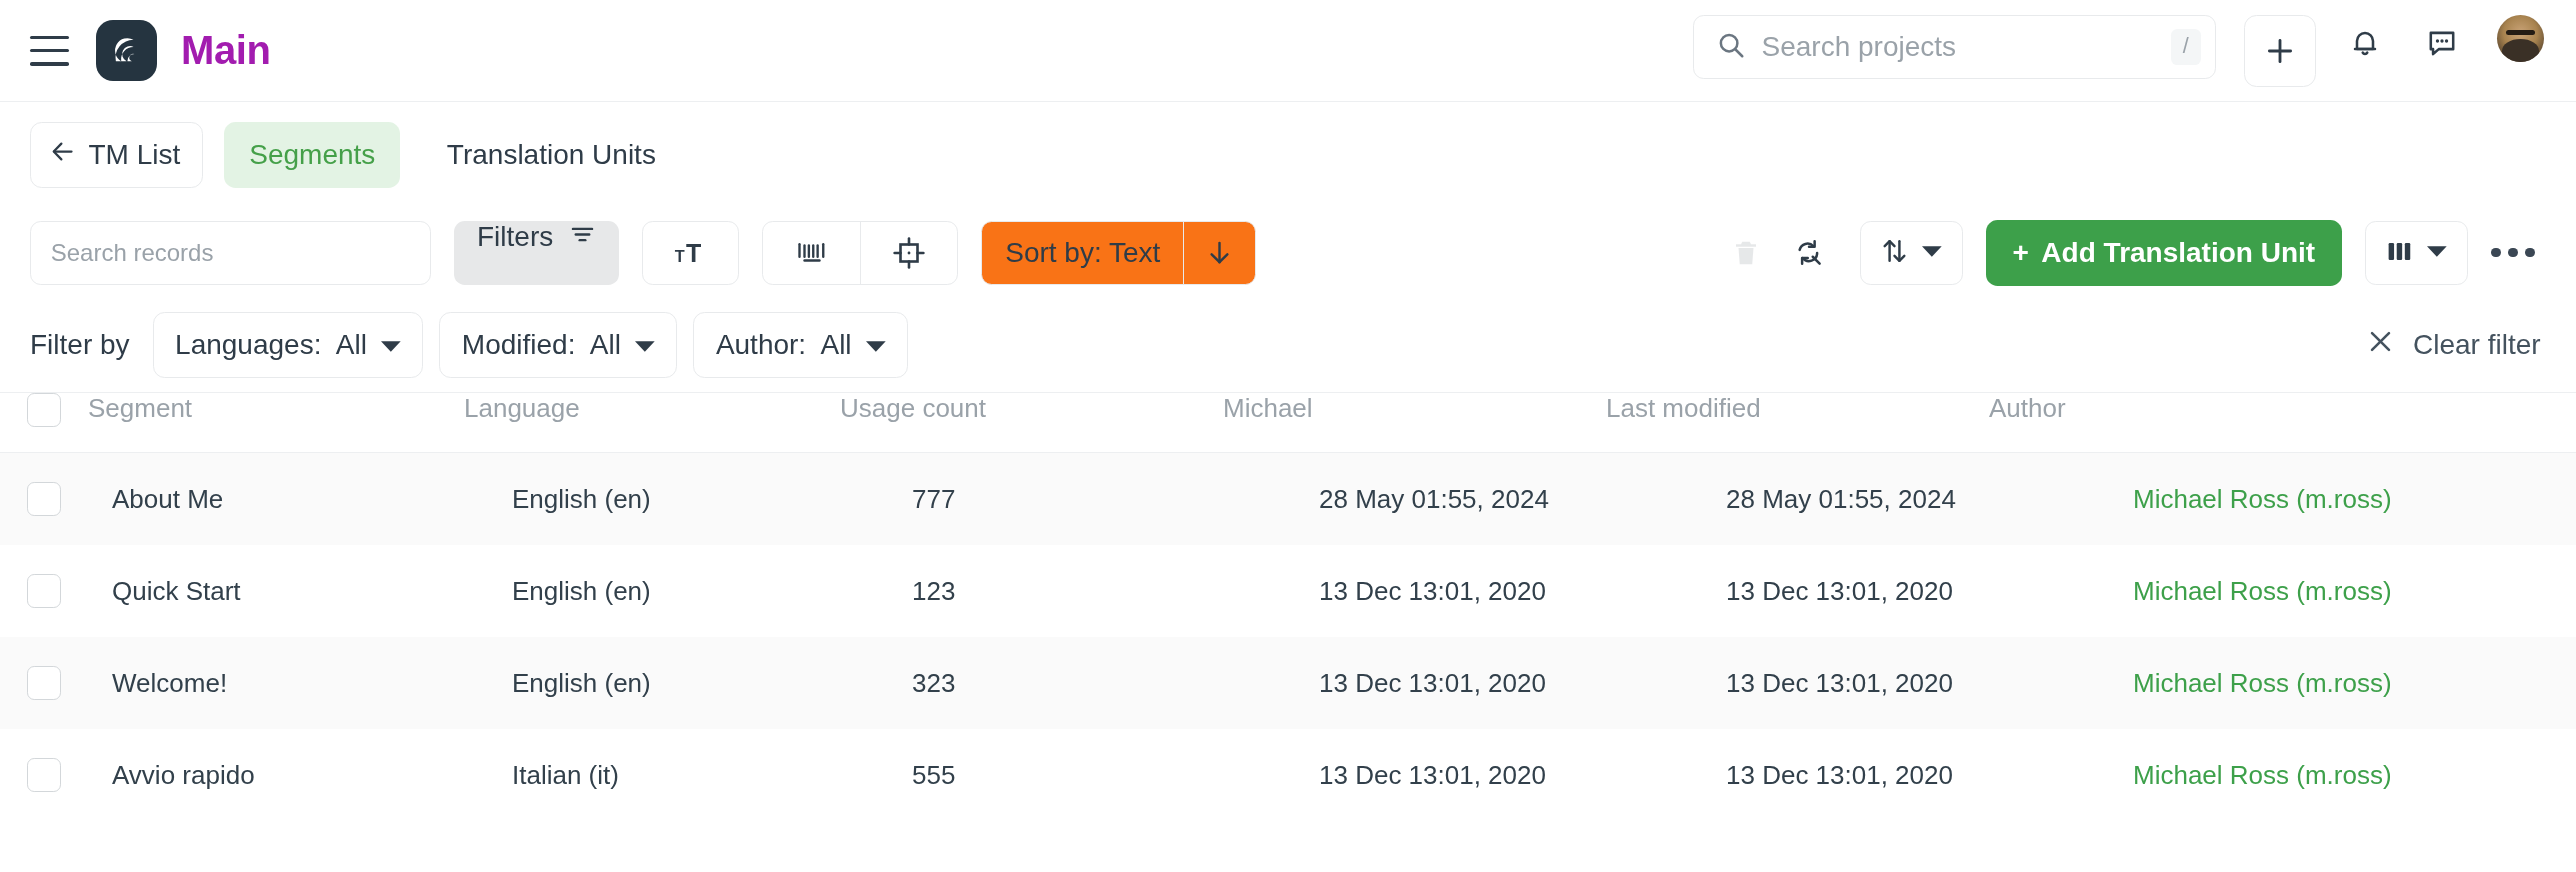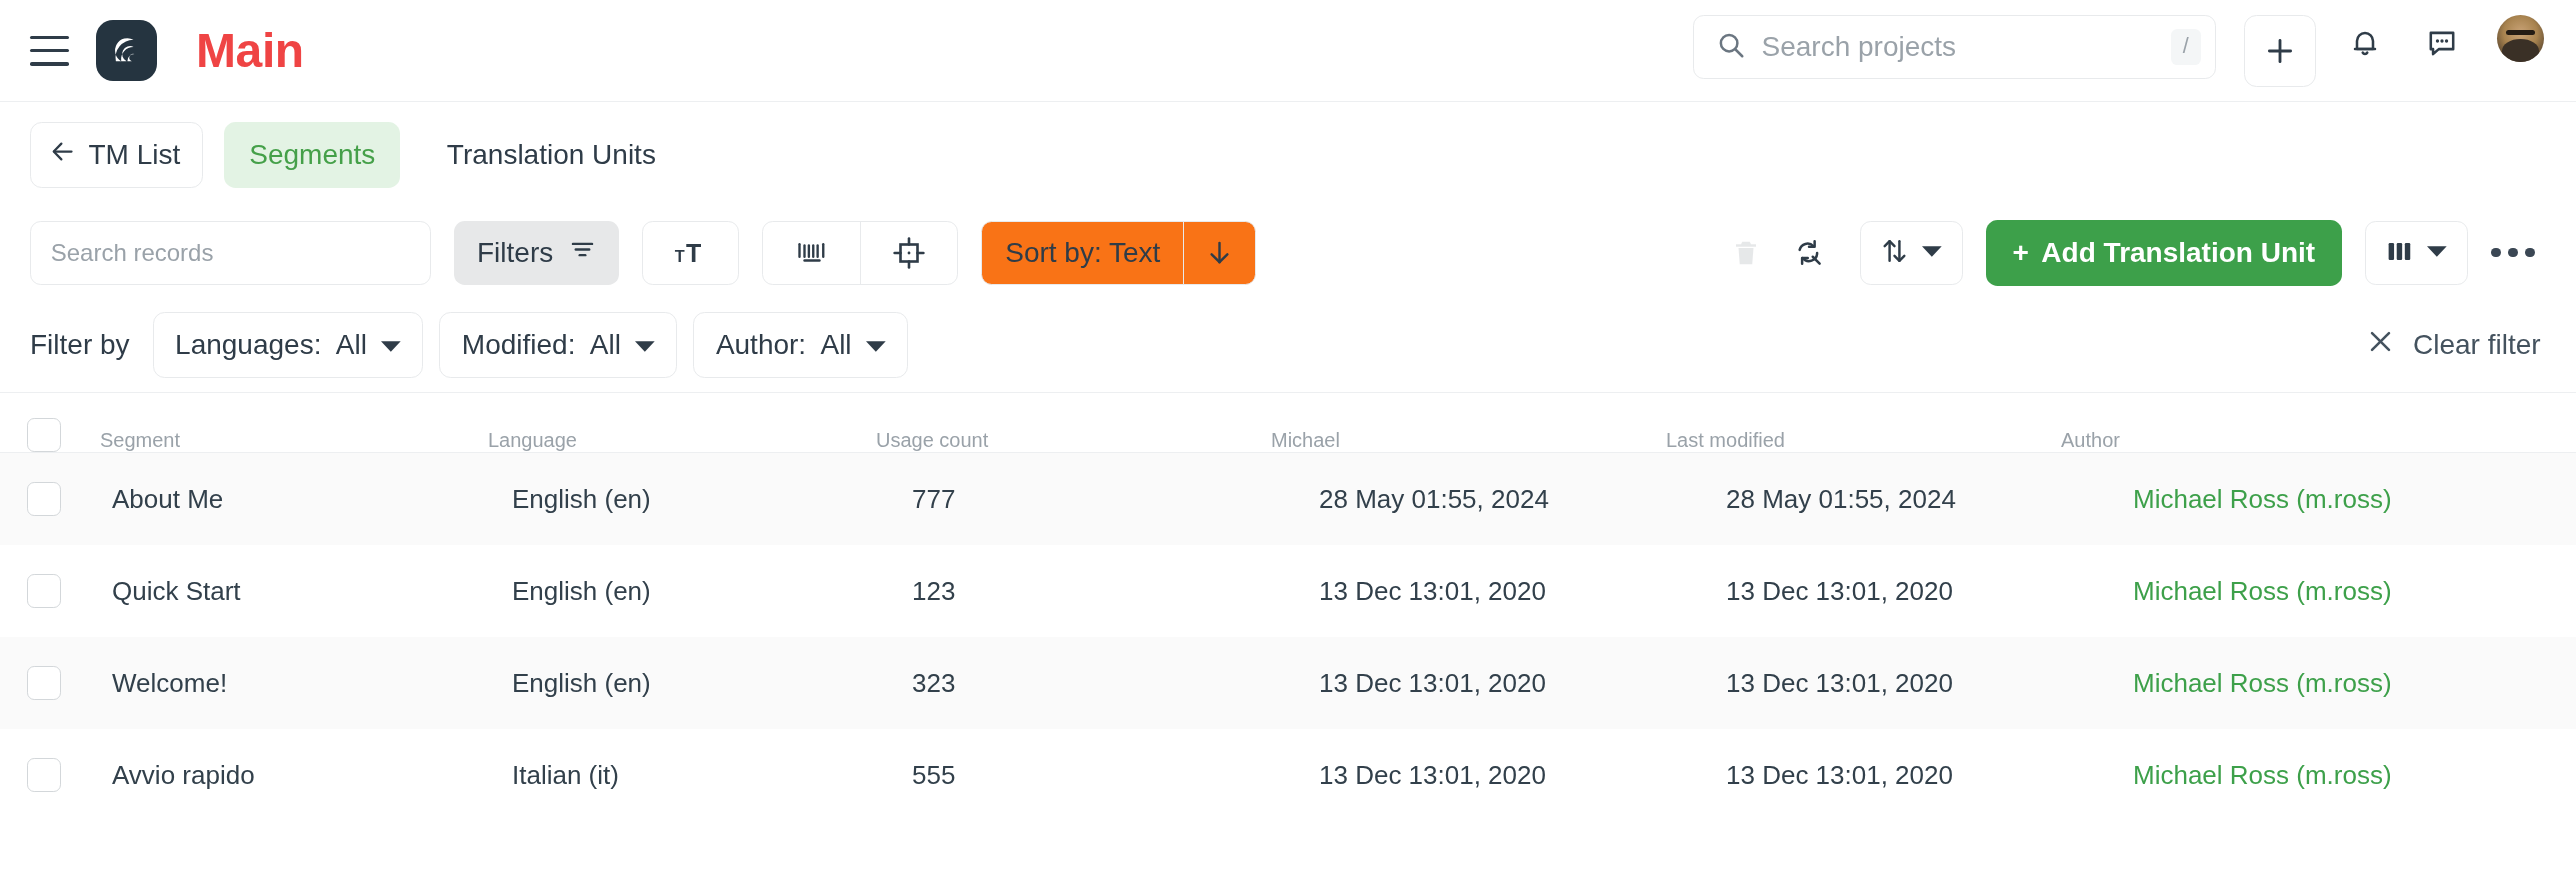--- a/index.html
+++ b/index.html
@@ -22,22 +22,22 @@
   .hamburger { width: 39px; height: 30px; display:flex; flex-direction:column; justify-content:space-between; cursor:pointer; flex: 0 0 auto;}
   .hamburger i { display:block; height: 3.6px; background:#2f3c48; border-radius:1.8px; }
   .logo {
     width: 61px; height: 61px; border-radius: 17px;
     background: #253440;
     margin-left: 27px;
     display:flex; align-items:center; justify-content:center;
     flex: 0 0 auto;
   }
   .page-title {
-    font-size: 48px; font-weight: 600; letter-spacing: -0.4px;
-    margin-left: 39px; color: #ef4444; white-space: nowrap;
+    font-size: 40px; font-weight: 600; letter-spacing: -0.4px;
+    margin-left: 24px; color: #a21caf; white-space: nowrap;
   }
   .topbar-right {
     margin-left: auto; display:flex; gap: 4px;
   }
   .search-wrap {
     width: 523px; height: 64px; border: 1.8px solid #e8eaec; border-radius: 10.7px;
     display:flex; align-items:center; padding: 0 14.3px 0 21.5px; background:#fff;
   }
   .search-wrap .sicon { flex:0 0 auto; margin-right: 16px; }
   .search-input {
@@ -98,21 +98,21 @@
     width: 401px; height: 64px; border:1.8px solid #e8eaec; border-radius:10.7px;
     display:flex;align-items:center; padding:0 19.7px; background:#fff;
   }
   .tb-search input {
     border:none;outline:none;width:100%;font-size:24px;background:transparent;
     font-family:"Liberation Sans", sans-serif; color:#2f3c48;
   }
   .tb-search input::placeholder{ color:#9aa2a9; }
   .filters-btn {
     height: 64px; margin-left: 23px; background:#e7e8e9; border:none; border-radius:10.7px;
-    display:flex;align-items:center;gap:16px; padding:0 23px; font-size:28px; color:#2f3c48;
+    display:flex;align-items:flex-start;gap:16px; padding:0 23px; font-size:28px; color:#2f3c48;
     cursor:pointer; white-space:nowrap; font-family:"Liberation Sans", sans-serif;
   }
   .sq-btn {
     height:64px; width:97px; border:1.8px solid #e8eaec; border-radius:10.7px; background:#fff;
     display:flex;align-items:center;justify-content:center; margin-left:23px; cursor:pointer;
   }
   .grp { display:flex; margin-left:23px; border:1.8px solid #e8eaec; border-radius:10.7px; overflow:hidden; height:64px; background:#fff;}
   .grp > div { width:97px; display:flex;align-items:center;justify-content:center; cursor:pointer;}
   .grp > div + div { border-left:1.8px solid #e8eaec; }
   .sortgrp { display:flex; margin-left:23px; border:1.8px solid #e8eaec; border-radius:10.7px; overflow:hidden; height:64px; background:#f97316; }
@@ -146,23 +146,23 @@
   }
   .pill .pv { color:#2f3c48; }
   .clear-filter {
     margin-left:auto; display:flex;align-items:center;gap:18px; font-size:28px;
     color:#44525e; cursor:pointer; padding-right:5.4px; white-space:nowrap;
   }
 
   
   .table { width:100%; }
   .thead {
-    display:flex; align-items:flex-end; height:61px;
+    display:flex; align-items:flex-start; height:61px;
     border-top:1.8px solid #edeff1; border-bottom:1.8px solid #edeff1;
-    color:#9aa2a9; font-size:20px;gap:12px;
+    color:#9aa2a9; font-size:26px;
   }
   .trow {
     display:flex; align-items:center; height:92px; font-size:26px; color:#32404b;gap:24px;
   }
   .trow.alt { background:#fafafa; }
   .cb-cell { width:88px; display:flex; align-items:center; justify-content:center; flex:0 0 auto;}
   .cbox {
     width:34px;height:34px;border:1.8px solid #d3d7da;border-radius:7.2px;background:#fff;cursor:pointer;
   }
   .c-seg { width:376px; flex:0 0 auto; }

